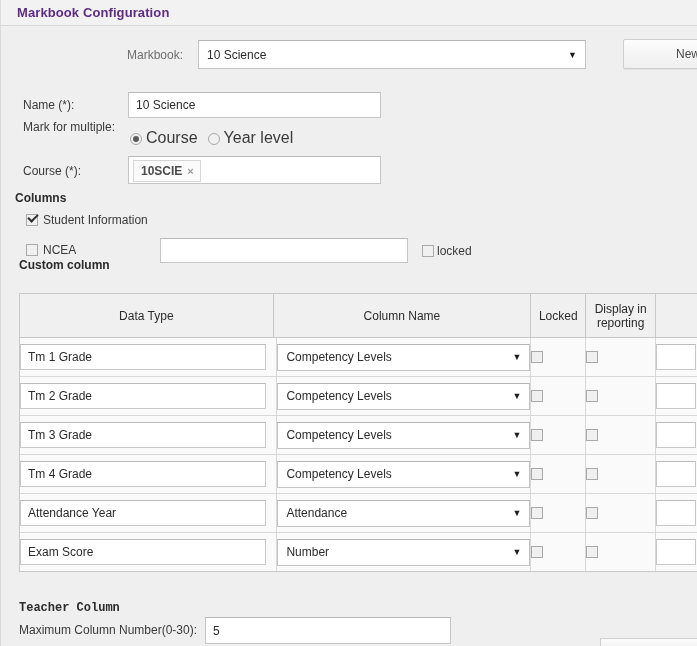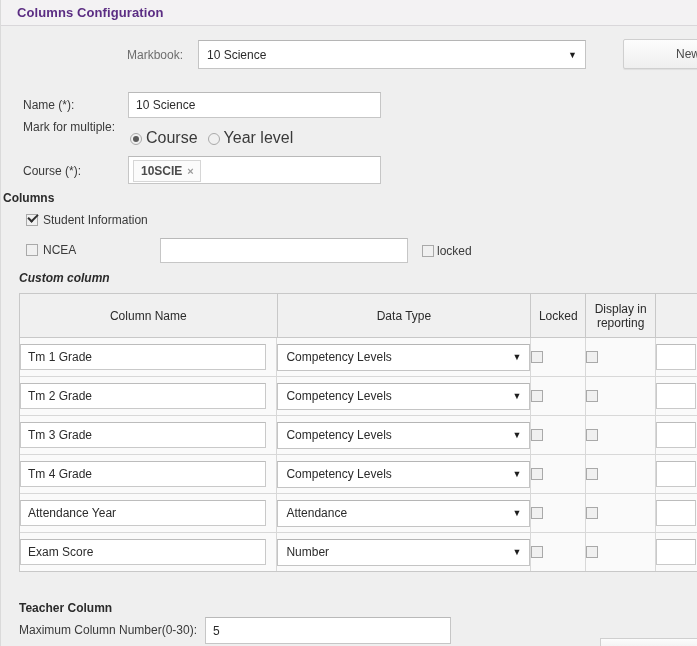--- a/index.html
+++ b/index.html
@@ -277,20 +277,21 @@
   }
 
   
   .teacher-h {
     position: absolute;
     left: 18px;
     top: 601px;
     font-size: 12px;
     font-weight: bold;
     color: #2b2b2b;
+    font-family: Liberation Mono, monospace;
   }
   .teacher-lbl {
     position: absolute;
     left: 18px;
     top: 623px;
     font-size: 12px;
     color: #3a3a3a;
   }
   .teacher-input {
     position: absolute;
@@ -311,21 +312,21 @@
     border-bottom: none;
     box-sizing: border-box;
   }
 </style>
 </head>
 <body>
 
 <div class="page">
 
   <div class="titlebar">
-    <div class="title">Columns Configuration</div>
+    <div class="title">Markbook Configuration</div>
   </div>
 
   <div class="row" style="left:126px; top:48px;">
     <span class="lbl" style="color:#6e6e6e;">Markbook:</span>
   </div>
   <div class="sel" style="position:absolute; left:197px; top:40px; width:388px; height:29px;">
     <span class="selval">10 Science</span>
     <span class="arrow">▼</span>
   </div>
 
@@ -345,40 +346,40 @@
     <span class="radio on"></span><span class="radio-lbl">Course</span><span class="radio"></span><span class="radio-lbl">Year level</span>
   </div>
 
   <div class="row" style="left:22px; top:164px;">
     <span class="lbl">Course (*):</span>
   </div>
   <div class="chipbox" style="left:127px; top:156px; width:253px; height:28px;">
     <span class="chip"><span>10SCIE</span><span class="x">×</span></span>
   </div>
 
-  <div class="section-h" style="left:2px; top:191px;">Columns</div>
+  <div class="section-h" style="left:14px; top:191px;">Columns</div>
 
   <div class="row" style="left:25px; top:213px;">
     <span class="cbx on"></span><span class="cbx-lbl">Student Information</span>
   </div>
 
   <div class="row" style="left:25px; top:243px;">
     <span class="cbx"></span><span class="cbx-lbl">NCEA</span>
   </div>
   <input class="txt" style="position: absolute; left: 159px; top: 238px; width: 248px; height: 25px;" value="">
   <div class="row" style="left:421px; top:244px;">
     <span class="cbx"></span><span class="cbx-lbl" style="margin-left:3px;">locked</span>
   </div>
 
-  <div class="section-h" style="left:18px; top:271px;font-style:italic;">Custom column</div>
+  <div class="section-h" style="left:18px; top:258px;">Custom column</div>
 
   <div class="ctable">
     <div class="thead">
+      <div class="th c-type">Data Type</div>
       <div class="th c-name">Column Name</div>
-      <div class="th c-type">Data Type</div>
       <div class="th c-lock">Locked</div>
       <div class="th c-disp" style="white-space:pre-line;">Display in
 reporting</div>
       <div class="th c-extra"></div>
     </div>
 
     <div class="trow">
       <div class="td c-name">
         <input class="cellinput" value="Tm 1 Grade" style="">
       </div>

